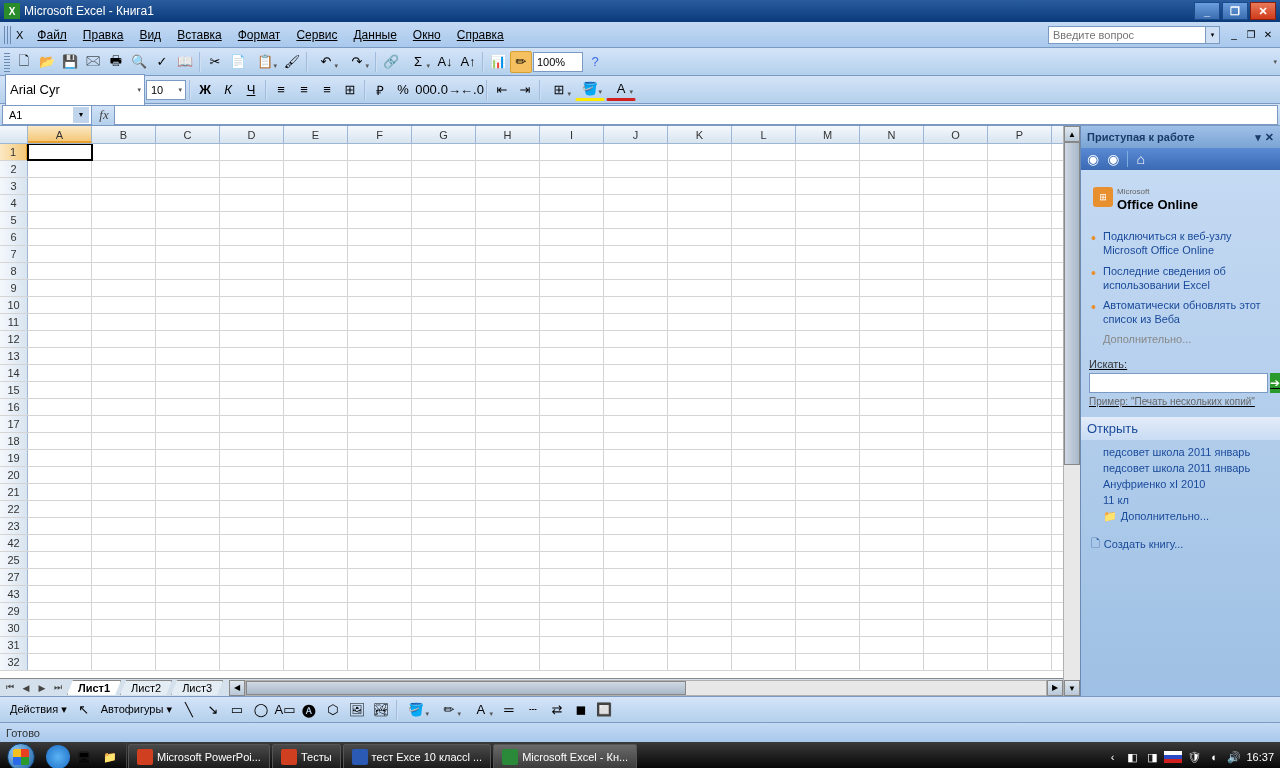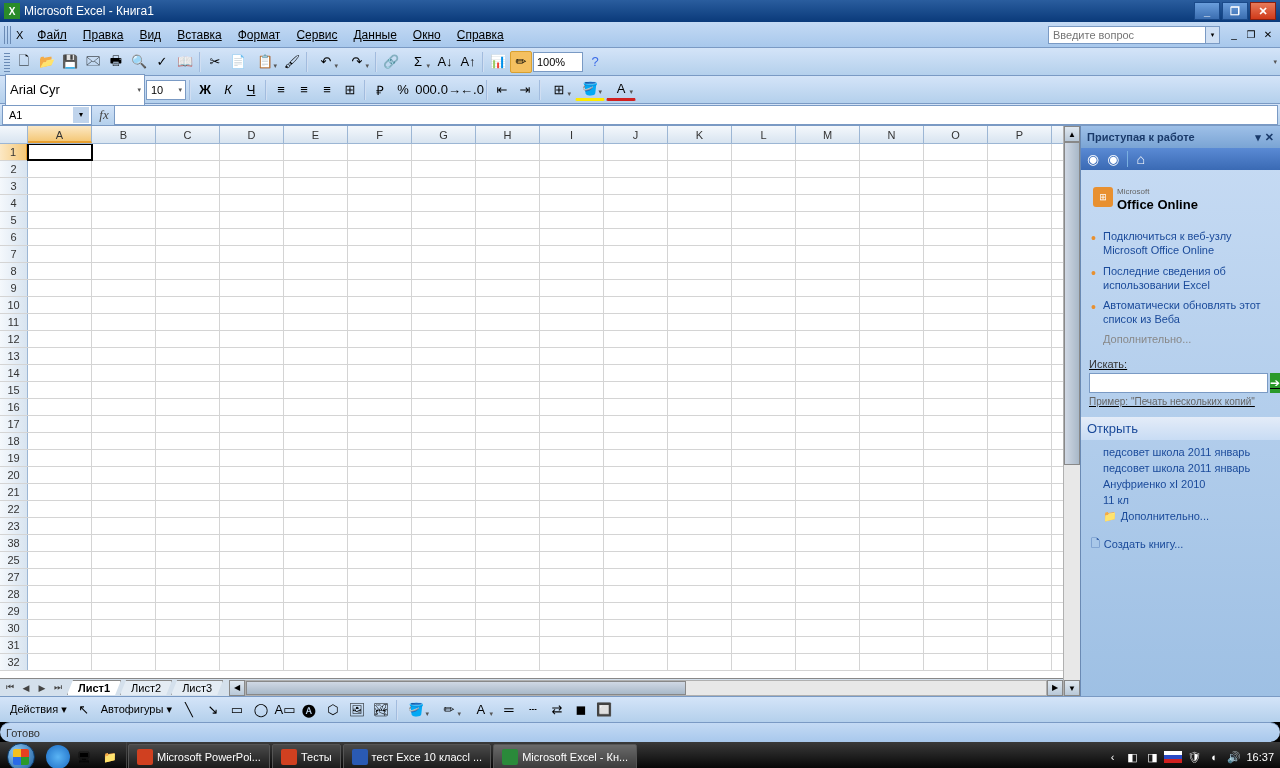--- a/index.html
+++ b/index.html
@@ -79,21 +79,21 @@
 .tp-search .srow { display:flex; gap:2px; }
 .tp-search input { flex:1; height:20px; border:1px solid #7a9ac4; }
 .tp-search .go { width:20px; height:20px; background:#2a9a2a; color:#fff; display:flex; align-items:center; justify-content:center; font-size:12px; }
 .tp-search .ex { color:#666; font-size:10px; margin-top:3px; }
 .tp-section { margin-top:10px; background:linear-gradient(#e4ecf8,#c8dcf4); padding:4px 6px; font-weight:normal; color:#1a4a9a; font-size:13px; margin-left:-8px; margin-right:-8px; }
 .tp-files { padding:4px 0; }
 .tp-files div { color:#1a4a9a; padding:2px 0 2px 14px; cursor:pointer; font-size:11px; }
 .tp-create { margin-top:6px; color:#1a4a9a; cursor:pointer; padding-left:2px; display:flex; align-items:center; gap:4px; }
 .drawbar { height:26px; background:linear-gradient(#d4e4f8,#b4d0ec); display:flex; align-items:center; padding:0 4px; gap:2px; border-top:1px solid #7a9ac4; font-size:11px; }
 .drawbar .lbl { padding:0 4px; cursor:pointer; }
-.statusbar { height:20px; background:linear-gradient(#c4daf4,#a8c8ec); display:flex; align-items:center; padding:0 6px; font-size:11px; color:#333; border-top:1px solid #7a9ac4;border-radius:10px; }
+.statusbar { height:20px; background:linear-gradient(#c4daf4,#a8c8ec); display:flex; align-items:center; padding:0 6px; font-size:11px; color:#333; border-top:1px solid #7a9ac4; }
 .taskbar { height:30px; background:linear-gradient(#3a3a3a,#000); display:flex; align-items:center; }
 .start-orb { width:42px; height:30px; display:flex; align-items:center; justify-content:center; }
 .orb { width:28px; height:28px; border-radius:50%; background:radial-gradient(circle at 30% 30%,#8ec8f4,#1a5a9a); border:1px solid #0a3a6a; position:relative; }
 .orb::after { content:""; position:absolute; inset:5px; background:conic-gradient(#e84020 0 25%,#2a9a2a 25% 50%,#2a6ae8 50% 75%,#f4c020 75% 100%); border-radius:2px; }
 .tb-item { height:26px; padding:0 8px; margin:0 1px; background:linear-gradient(#4a4a4a,#1a1a1a); border:1px solid #555; border-radius:2px; display:flex; align-items:center; color:#fff; font-size:11px; cursor:pointer; gap:4px; }
 .tb-item.active { background:linear-gradient(#6a6a6a,#3a3a3a); }
 .tb-item .ico { width:16px; height:16px; border-radius:2px; }
 .tray { margin-left:auto; display:flex; align-items:center; gap:4px; padding:0 6px; color:#fff; font-size:11px; }
 .tray .ti { width:16px; height:16px; display:flex; align-items:center; justify-content:center; font-size:11px; }
 .ql { display:flex; gap:2px; padding:0 4px; border-right:1px solid #444; height:30px; align-items:center; }
@@ -662,21 +662,21 @@
           <div class="cell"></div>
           <div class="cell"></div>
           <div class="cell"></div>
           <div class="cell"></div>
           <div class="cell"></div>
           <div class="cell"></div>
           <div class="cell"></div>
           <div class="cell"></div>
         </div>
         <div class="row">
-          <div class="rh">38</div>
+          <div class="rh">42</div>
           <div class="cell"></div>
           <div class="cell"></div>
           <div class="cell"></div>
           <div class="cell"></div>
           <div class="cell"></div>
           <div class="cell"></div>
           <div class="cell"></div>
           <div class="cell"></div>
           <div class="cell"></div>
           <div class="cell"></div>
@@ -719,21 +719,21 @@
           <div class="cell"></div>
           <div class="cell"></div>
           <div class="cell"></div>
           <div class="cell"></div>
           <div class="cell"></div>
           <div class="cell"></div>
           <div class="cell"></div>
           <div class="cell"></div>
         </div>
         <div class="row">
-          <div class="rh">28</div>
+          <div class="rh">43</div>
           <div class="cell"></div>
           <div class="cell"></div>
           <div class="cell"></div>
           <div class="cell"></div>
           <div class="cell"></div>
           <div class="cell"></div>
           <div class="cell"></div>
           <div class="cell"></div>
           <div class="cell"></div>
           <div class="cell"></div>

